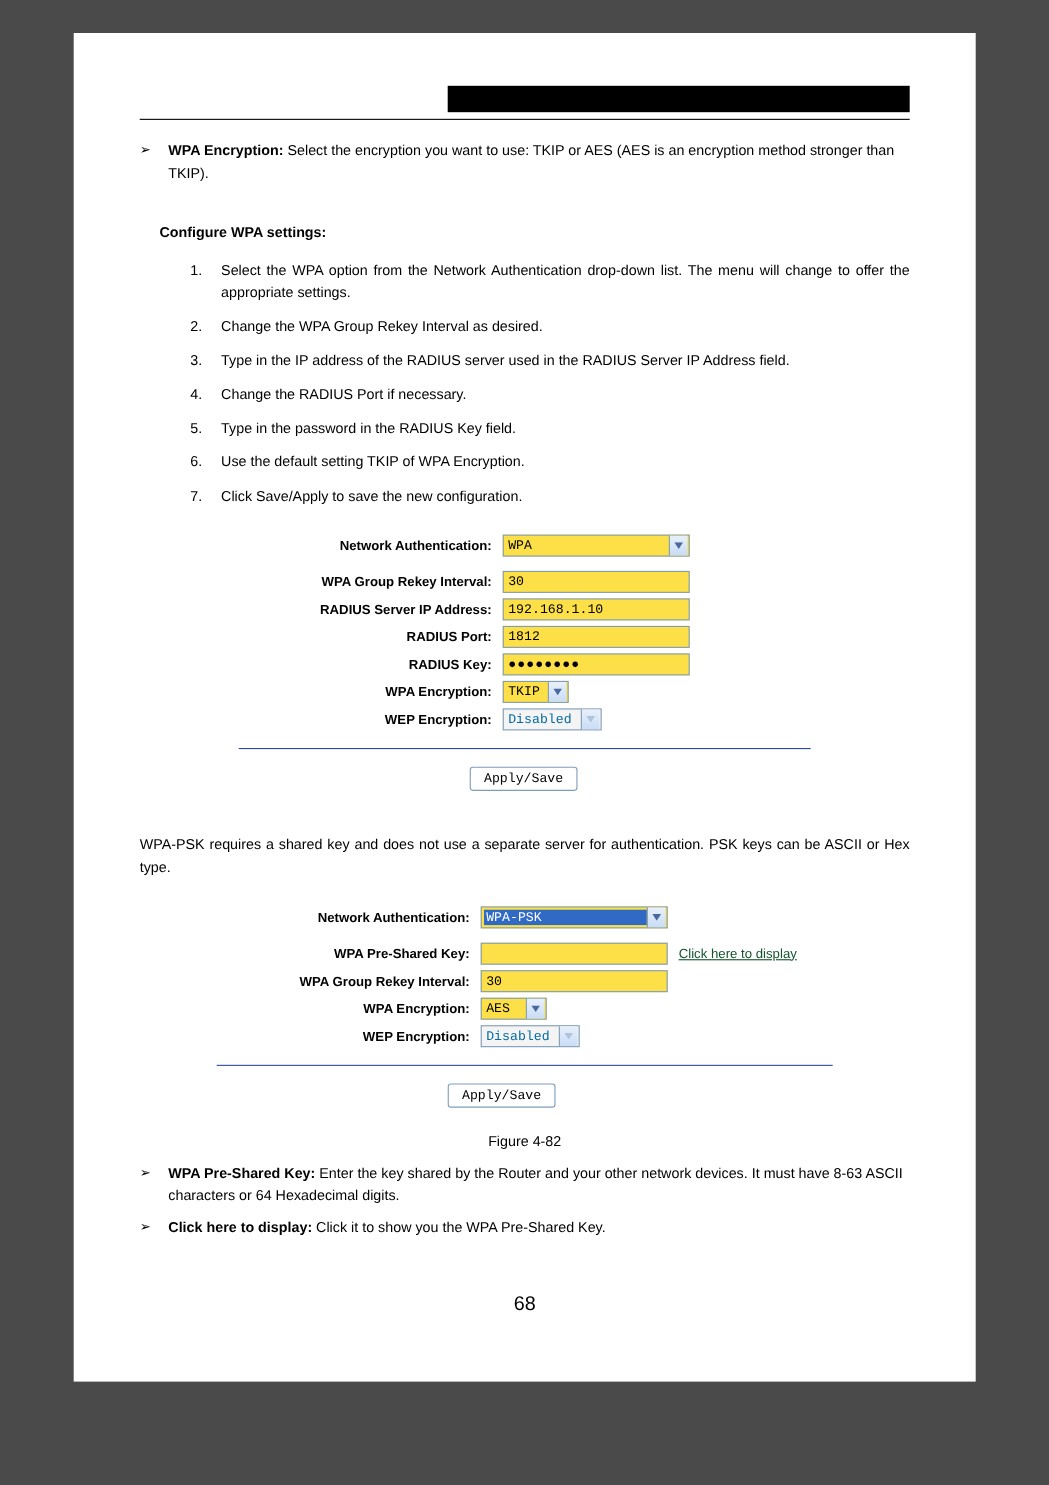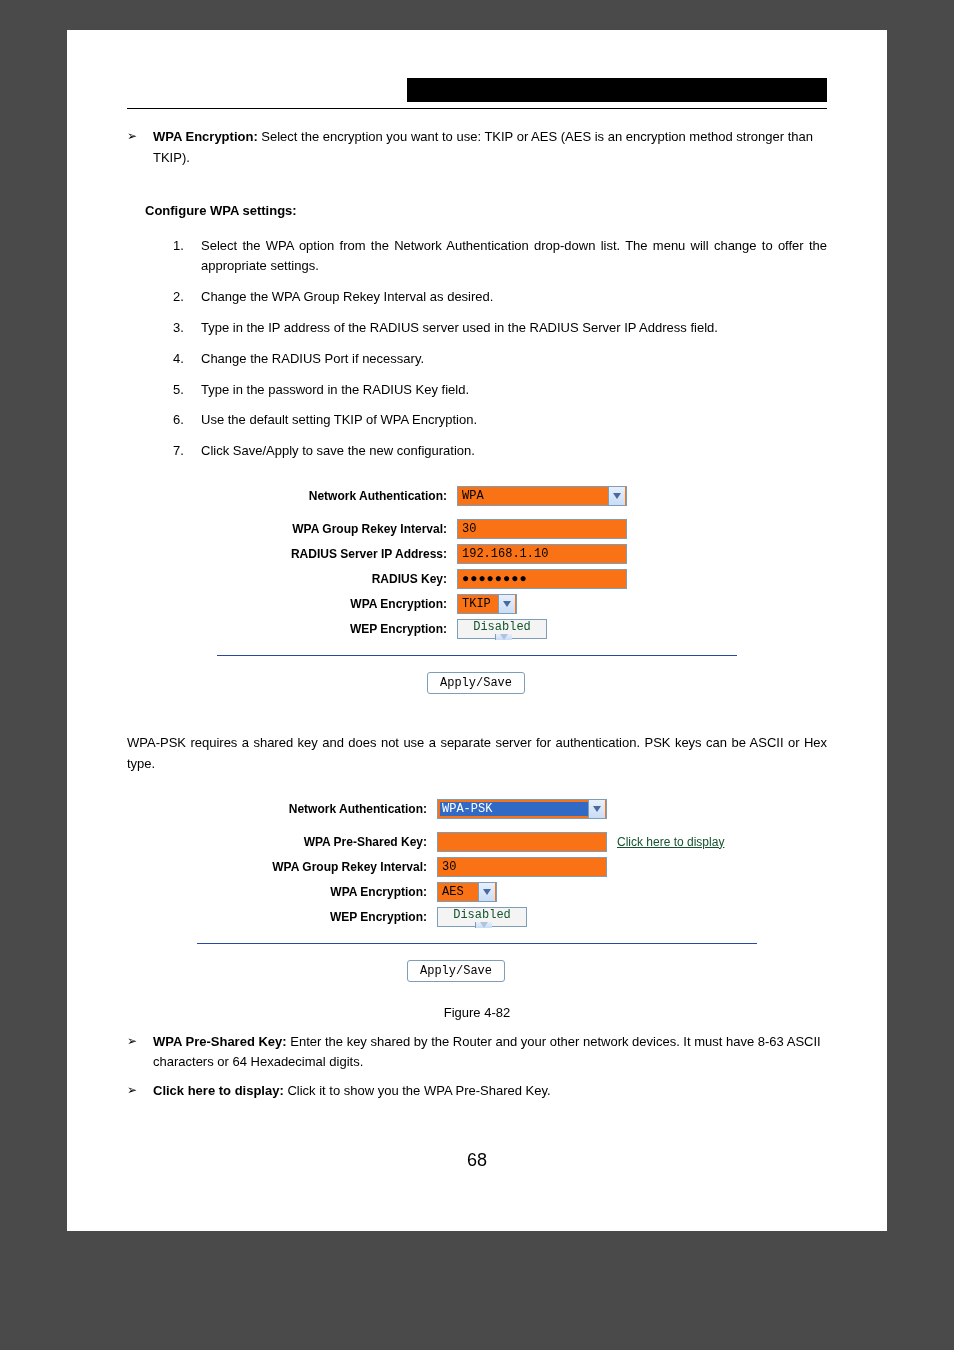--- a/index.html
+++ b/index.html
@@ -88,21 +88,21 @@
     color: #000;
   }
   .form-ctrl {
     flex: 1 1 auto;
     display: flex;
     align-items: center;
   }
   .sel-box, .txt-box {
     font-family: "Courier New", monospace;
     font-size: 12px;
-    background: #f97316;
+    background: #fde047;
     border: 1px solid #7e9db9;
     height: 20px;
     padding: 0 4px;
     display: inline-flex;
     align-items: center;
     box-sizing: border-box;
   }
   .sel-box {
     position: relative;
   }
@@ -114,23 +114,22 @@
     align-items: center;
     justify-content: center;
     width: 16px;
     height: 18px;
     background: linear-gradient(#e8f0fb,#c9ddf6);
     border-left: 1px solid #7e9db9;
     margin-right: -3px;
   }
   .sel-arrow svg { width: 8px; height: 6px; }
   .sel-disabled {
-    color: #14532d;
+    color: #0369a1;
     background: #f4f4f4;
-    flex-direction: column;
   }
   .sel-highlight .sel-txt {
     background: #316ac5;
     color: #fff;
     padding: 0 2px;
     margin-left: -2px;
   }
   .btn-box {
     display: inline-block;
     font-family: "Courier New", monospace;
@@ -248,20 +247,28 @@
     </div>
     <div class="form-row">
       <div class="form-label">RADIUS Server IP Address:</div>
       <div class="form-ctrl">
         <div class="txt-box" style="width:170px">
             <span>192.168.1.10</span>
           </div>
       </div>
     </div>
     <div class="form-row">
+      <div class="form-label">RADIUS Port:</div>
+      <div class="form-ctrl">
+        <div class="txt-box" style="width:170px">
+            <span>1812</span>
+          </div>
+      </div>
+    </div>
+    <div class="form-row">
       <div class="form-label">RADIUS Key:</div>
       <div class="form-ctrl">
         <div class="txt-box" style="width:170px">
             <span style="letter-spacing:1px">●●●●●●●●</span>
           </div>
       </div>
     </div>
     <div class="form-row">
       <div class="form-label">WPA Encryption:</div>
       <div class="form-ctrl">

